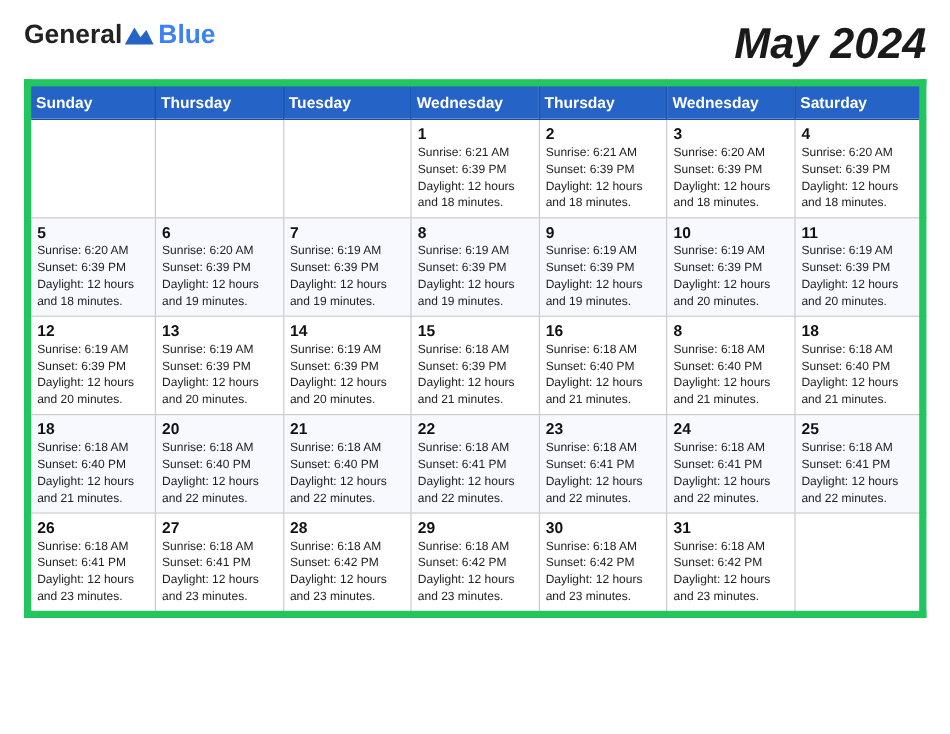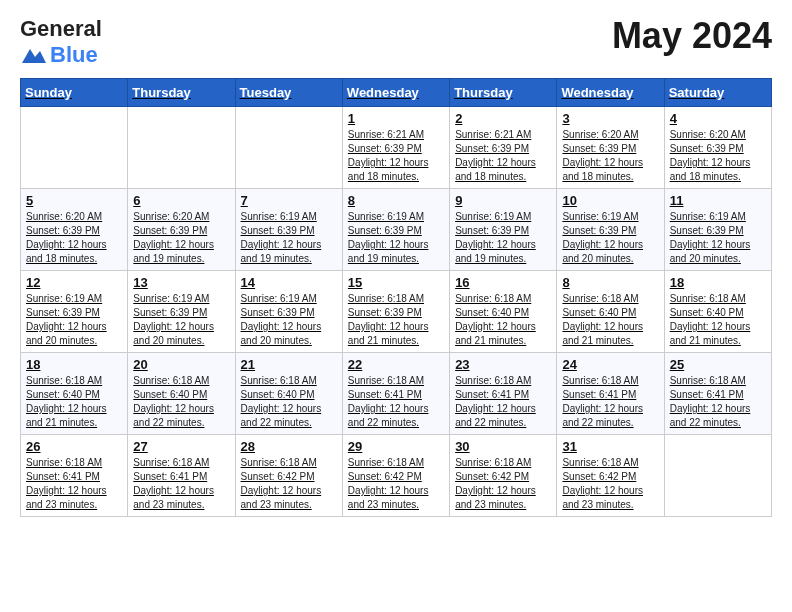--- a/index.html
+++ b/index.html
@@ -17,42 +17,42 @@
       padding: 16px 20px 16px 20px;
     }
     .header {
       display: flex;
       justify-content: space-between;
       align-items: flex-start;
       margin-bottom: 10px;
     }
     .logo {
       display: flex;
-      flex-direction: column;
+      flex-direction: row;
       align-items: flex-start;
     }
     .title-block {
       text-align: right;
+      font-style: italic;
     }
     .main-title {
       font-size: 36px;
       font-weight: bold;
       color: #1a1a1a;
       line-height: 1.1;
     }
     .sub-title {
       font-size: 16px;
       color: #444;
       margin-top: 2px;
     }
     .calendar {
       width: 100%;
       border-collapse: collapse;
-      border: 1px solid #22c55e;
-      text-decoration: underline;
+      border: 6px solid #22c55e;
     }
     .calendar th {
       background: #2563c7;
       color: #fff;
       font-size: 13px;
       font-weight: bold;
       padding: 6px 4px;
       text-align: left;
       border: 1px solid #1a4fa0;
     }

